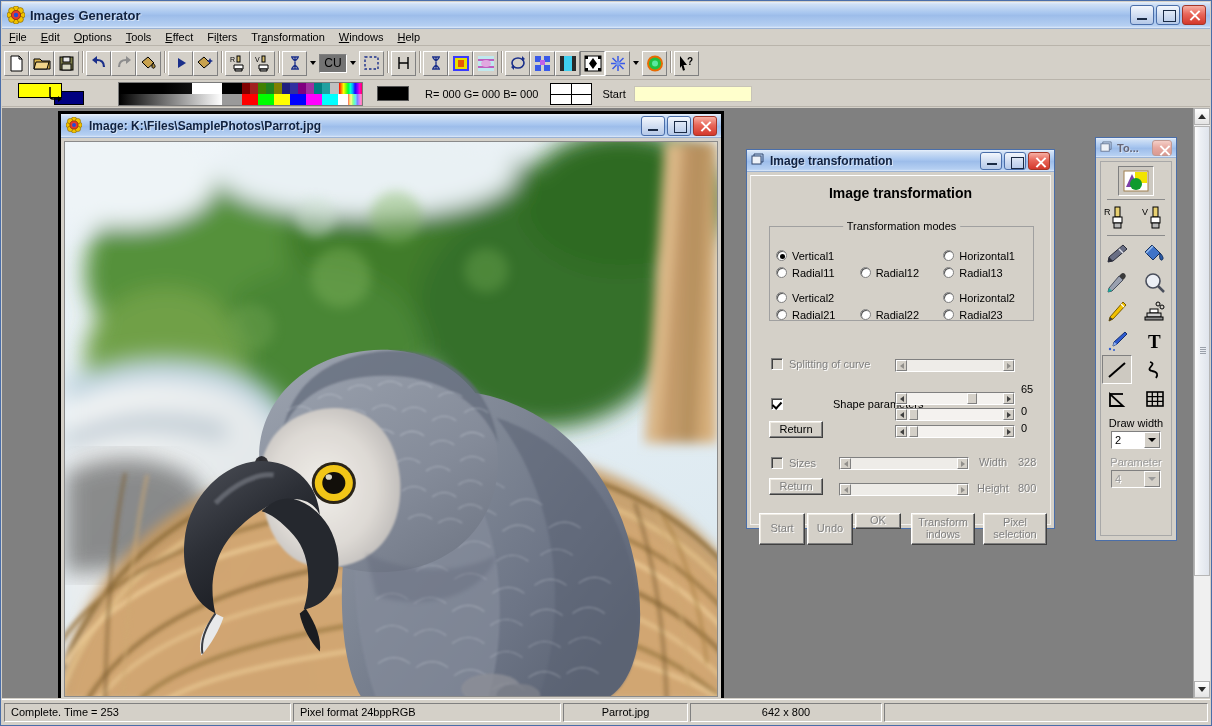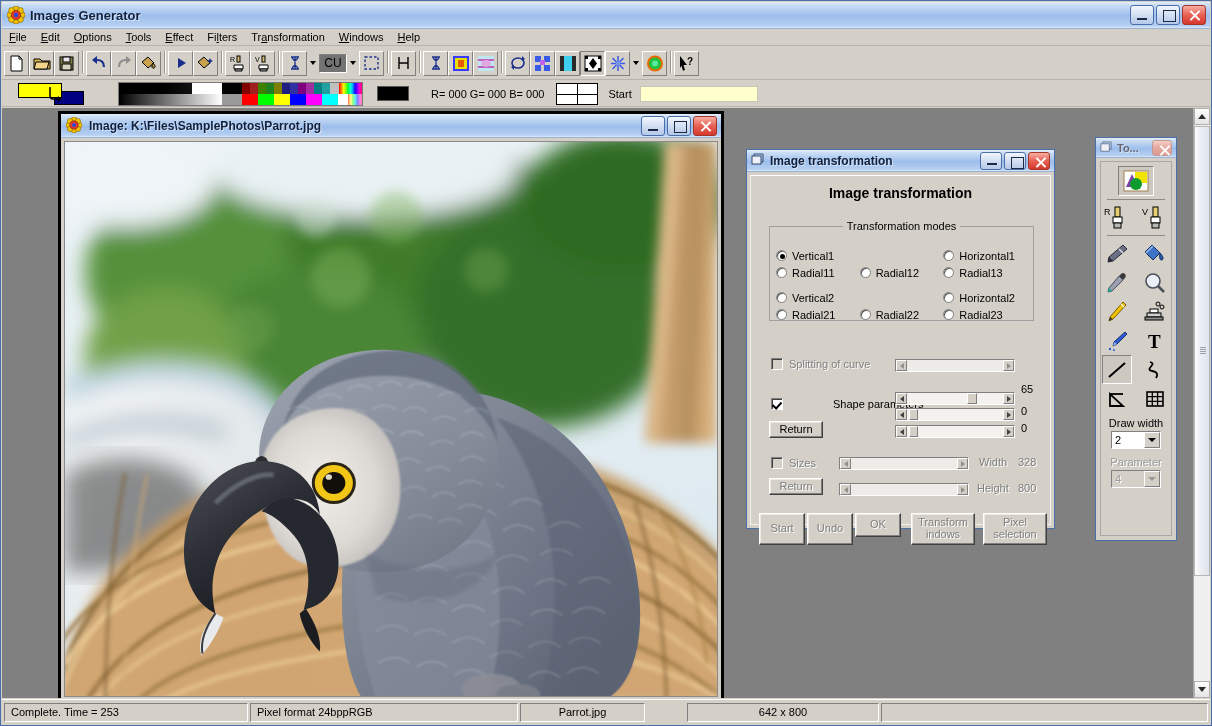--- a/index.html
+++ b/index.html
@@ -103,21 +103,21 @@
   }
   .fgbg{position:relative;width:80px;height:24px;margin-left:8px;}
   .fgbg .sw{position:absolute;border:1px solid #000;box-sizing:border-box;}
   .fgbg .fg{left:8px;top:1px;width:44px;height:15px;background:#ffff00;}
   .fgbg .bg{left:44px;top:9px;width:30px;height:14px;background:#000080;}
   .fgbg .arrow{position:absolute;left:38px;top:4px;font-size:13px;color:#000;}
   .grad-strip{width:245px;height:24px;display:flex;flex-direction:column;border:1px solid #7a7a7a;box-sizing:border-box;}
   .grad-row{flex:1 1 0;display:flex;}
   .swatch-cell{flex:1 1 0;}
   .rgbsw{width:32px;height:15px;background:#000;border:1px solid #555;box-sizing:border-box;margin-left:14px;}
-  .rgbtext{font-size:11px;margin-left:22px;white-space:nowrap;color:#000;}
+  .rgbtext{font-size:11px;margin-left:16px;white-space:nowrap;color:#000;}
   .grid2{width:42px;height:22px;margin-left:12px;background:#fff;border:1px solid #000;position:relative;box-sizing:border-box;}
   .grid2::before{content:"";position:absolute;left:50%;top:0;bottom:0;width:1px;background:#000;}
   .grid2::after{content:"";position:absolute;top:50%;left:0;right:0;height:1px;background:#000;}
   .lens-lbl{margin-left:10px;font-size:11px;color:#000;}
   .lens-box{margin-left:8px;width:118px;height:16px;background:#ffffcc;border:1px solid #c8c4b8;box-sizing:border-box;}
 
   
   .workspace{
     position:absolute;left:1px;top:107px;right:1px;bottom:27px;
     background:#808080;overflow:hidden;box-sizing:border-box;
@@ -1048,21 +1048,21 @@
             <i class="track"></i>
             <i class="ab r">
                 <i class="tri"></i>
               </i>
           </div>
           <span class="sldval dis" style="position:absolute;left:226px;top:306px;">Height</span>
           <span class="sldval dis" style="position:absolute;left:267px;top:306px;">800</span>
 
           <div class="btn dis" style="position:absolute;left:8px;top:337px;width:46px;height:32px;">Start</div>
           <div class="btn dis" style="position:absolute;left:56px;top:337px;width:46px;height:32px;">Undo</div>
-          <div class="btn dis" style="position:absolute;left:104px;top:337px;width:46px;height:24px;">OK</div>
+          <div class="btn dis" style="position:absolute;left:104px;top:337px;width:46px;height:16px;">OK</div>
           <div class="btn dis" style="position:absolute;left:160px;top:337px;width:64px;height:32px;">
             <span style="display:block;text-align:center">Transform indows</span>
           </div>
           <div class="btn dis" style="position:absolute;left:232px;top:337px;width:64px;height:32px;">
             <span style="display:block;text-align:center">Pixel selection</span>
           </div>
         </div>
       </div>
 
       <div class="tools" style="left:1093px;top:29px;">
@@ -1222,21 +1222,21 @@
           <div class="combo dis">
             <span class="val">4</span>
             <span class="drop"></span>
           </div>
         </div>
       </div>
 
     </div>
 
     <div class="statusbar" id="statusbar">
-        <div class="sb-cell l" style="width: 244px; flex: 0 0 auto;">Complete.  Time = 253</div>
+        <div class="sb-cell l" style="width: 287px; flex: 0 0 auto;">Complete.  Time = 253</div>
         <div class="sb-cell l" style="width: 268px; flex: 0 0 auto;">Pixel format 24bppRGB</div>
         <div class="sb-cell c" style="width: 125px; flex: 0 0 auto;">Parrot.jpg</div>
-        <div class="sb-cell c" style="width: 192px; flex: 0 0 auto; margin-left: 40px;">642 x 800</div>
+        <div class="sb-cell c" style="width: 192px; flex: 0 0 auto;">642 x 800</div>
         <div class="sb-cell c" style="flex: 1 1 auto;"></div>
       </div>
 
   </div>
 </div>
 
 </body></html>

